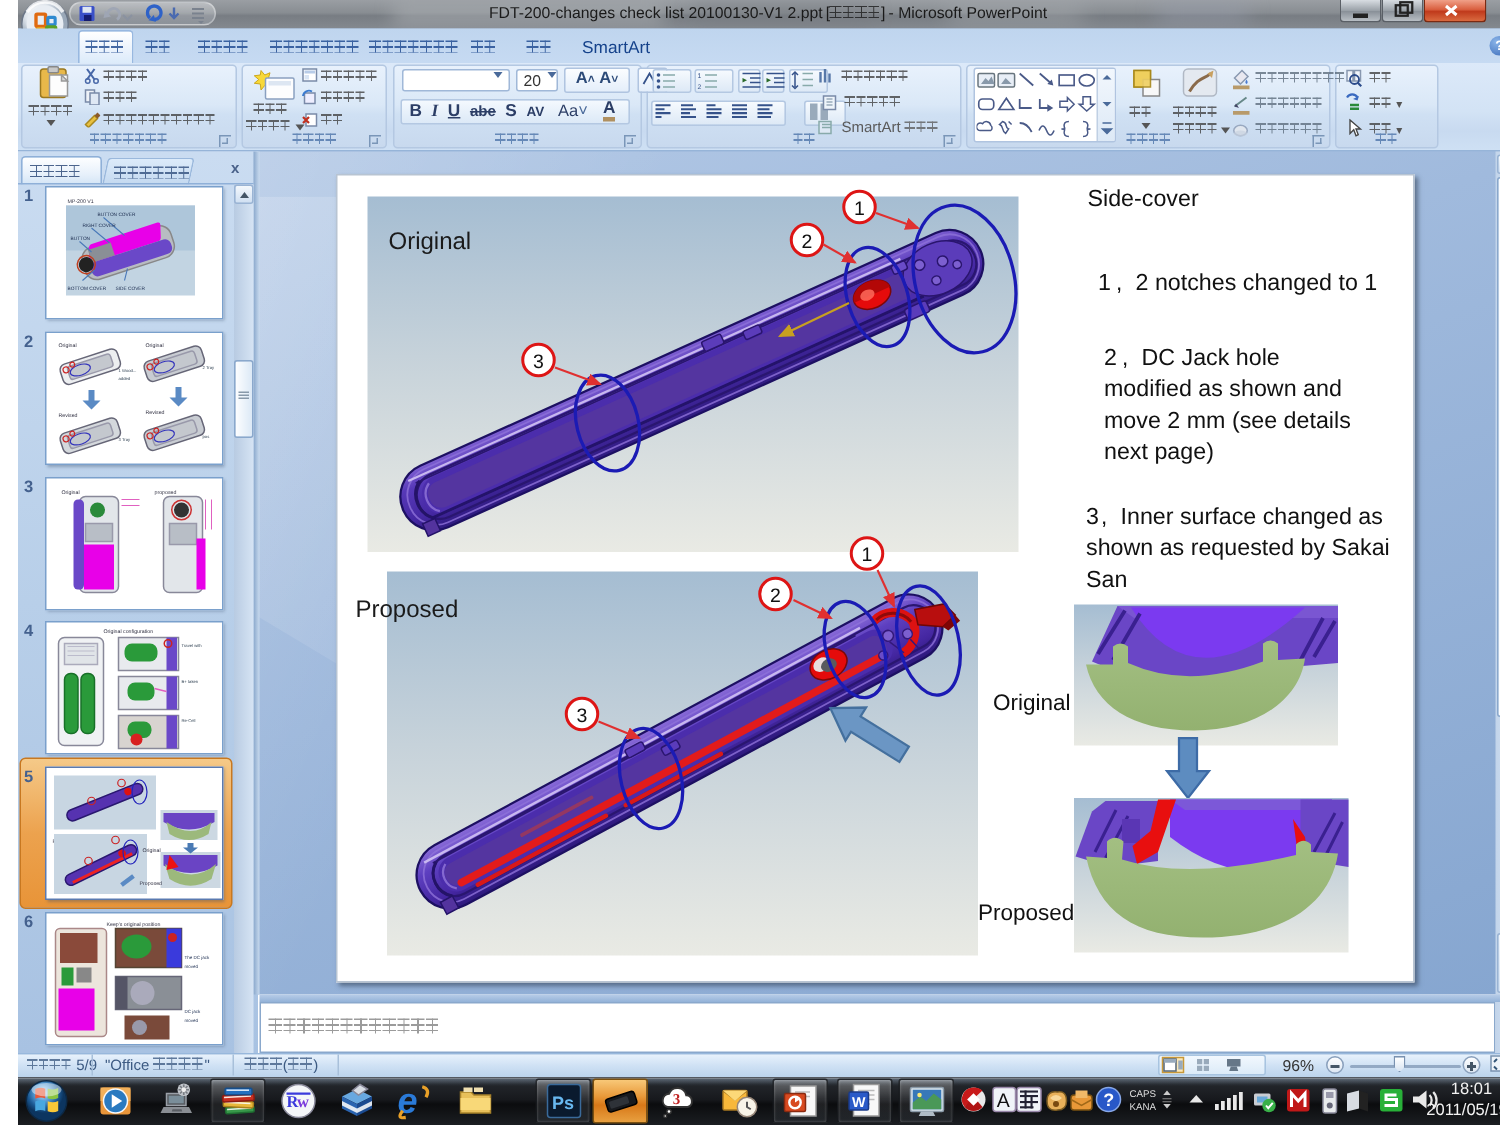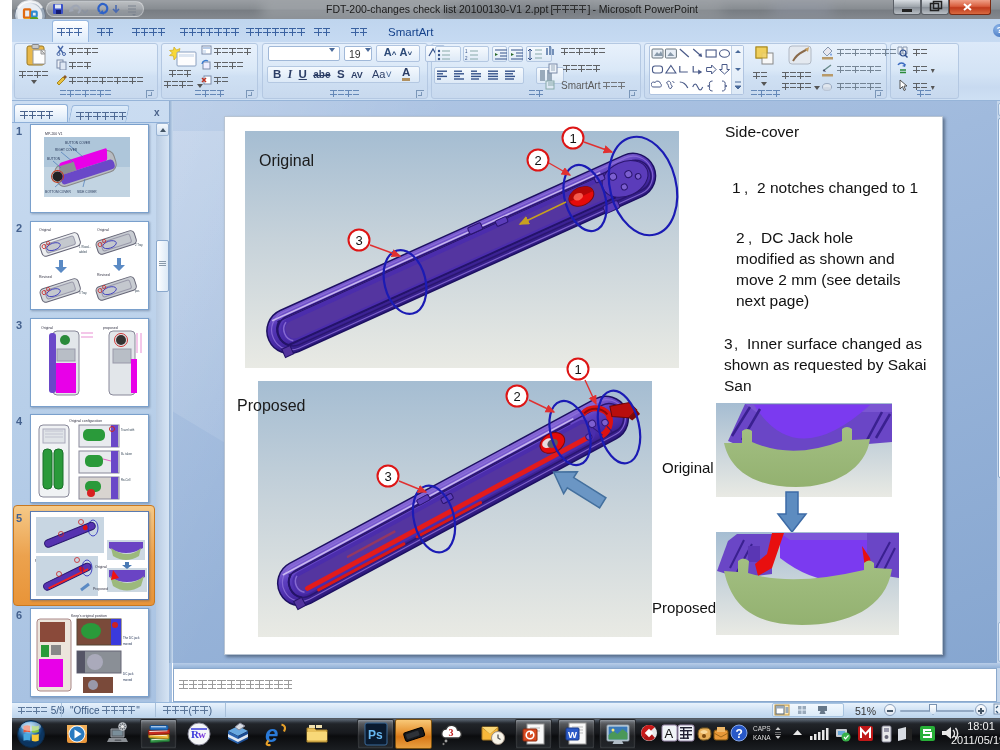--- a/index.html
+++ b/index.html
@@ -144,21 +144,21 @@
       <path d="M1 5 a4 4 0 0 1 6 -3" stroke="#3a7ad0" fill="none" stroke-width="1.3"></path>
     </svg>
 <div class="abs" style="left:202px;top:60px;color:#3e3e3e;font-size:10px"><span class="j s7"><i></i><i></i><i></i><i></i></span></div>
 <svg class="abs" style="left:189px;top:74px" width="11" height="11" viewBox="0 0 11 11">
       <rect x="3" y="2" width="7" height="8" fill="#fff" stroke="#7a8aa8"></rect>
       <path d="M1 4 l4 4 m0 -4 l-4 4" stroke="#c03020" stroke-width="1.5"></path>
     </svg>
 <div class="abs" style="left:202px;top:75px;color:#3e3e3e;font-size:10px"><span class="j s7"><i></i><i></i></span></div>
 <div class="abs" style="left:256px;top:46px;width:72px;height:15px;background:#fff;border:1px solid #a0b8d8;border-radius:2px"></div>
 <div class="abs" style="left:317px;top:48px;width:0;height:0;border-left:3.5px solid transparent;border-right:3.5px solid transparent;border-top:4.5px solid #4a6a9a"></div>
-<div class="abs" style="left:332px;top:46px;width:28px;height:15px;background:#fff;border:1px solid #a0b8d8;border-radius:2px;font-size:10.5px;color:#333;padding:1px 0 0 4px">19</div>
+<div class="abs" style="left:332px;top:46px;width:28px;height:15px;background:#fff;border:1px solid #a0b8d8;border-radius:2px;font-size:10.5px;color:#333;padding:1px 0 0 4px">20</div>
 <div class="abs" style="left:353px;top:48px;width:0;height:0;border-left:3.5px solid transparent;border-right:3.5px solid transparent;border-top:4.5px solid #4a6a9a"></div>
 <div class="abs" style="left:364px;top:45px;width:44px;height:17px;background:linear-gradient(180deg,#fbfdff,#e4eefa);border:1px solid #b0c4e0;border-radius:2px;color:#2c4a78;font-size:11px;font-weight:bold;text-align:center">A<span style="font-size:8px">˄</span>&nbsp;A<span style="font-size:8px">˅</span></div>
 <div class="abs" style="left:413px;top:45px;width:20px;height:17px;background:linear-gradient(180deg,#fbfdff,#e4eefa);border:1px solid #b0c4e0;border-radius:2px"><svg width="18" height="15" viewBox="0 0 18 15">
         <path d="M3 10 l4 -7 4 7" stroke="#35528a" fill="none" stroke-width="1.2"></path>
         <rect x="10" y="8" width="6" height="4" fill="#e87878" transform="rotate(-15 13 10)"></rect>
       </svg></div>
 <div class="abs" style="left:255px;top:66px;width:153px;height:17px;background:linear-gradient(180deg,#f4f9fe,#dce9f7);border:1px solid #b4c8e2;border-radius:2px"></div>
 <div class="abs" style="left:261px;top:68px;font-size:11.5px;color:#2c3e66;font-weight:bold">B&nbsp;&nbsp;<i style="font-family:'Liberation Serif',serif">I</i>&nbsp;&nbsp;<u>U</u>&nbsp;&nbsp;<s style="font-size:10px">abe</s>&nbsp;&nbsp;S&nbsp;&nbsp;<span style="font-size:9px">AV<br></span></div>
 <div class="abs" style="left:360px;top:68px;font-size:11px;color:#2c3e66">Aa<span style="color:#4a6a9a">˅</span></div>
 <div class="abs" style="left:390px;top:67px;font-size:11.5px;color:#2c3e66;font-weight:bold;border-bottom:3px solid #b09060;line-height:11px">A</div>
@@ -793,21 +793,21 @@
         <rect x="0" y="0" width="3.5" height="3.5" fill="#9ab"></rect>
         <rect x="4.5" y="0" width="3.5" height="3.5" fill="#9ab"></rect>
         <rect x="0" y="4.5" width="3.5" height="3.5" fill="#9ab"></rect>
         <rect x="4.5" y="4.5" width="3.5" height="3.5" fill="#9ab"></rect>
       </g>
 <g transform="translate(44,2)">
         <path d="M0 0 h9 v5 h-9z" fill="#678"></path>
         <path d="M2.5 5 h4 l1 3 h-6z" fill="#678"></path>
       </g>
 </svg>
-<div class="abs" style="left:843px;top:705px;color:#333;font-size:10.5px">51%</div>
+<div class="abs" style="left:843px;top:705px;color:#333;font-size:10.5px">96%</div>
 <div class="abs" style="left:872px;top:704px;width:12px;height:12px;border-radius:6px;background:linear-gradient(180deg,#fdfdfe,#dce6f2);border:1px solid #8aa0bc">
       <div style="margin:5px 2px;width:6px;height:1.5px;background:#456"></div>
     </div>
 <div class="abs" style="left:888px;top:709.5px;width:74px;height:2px;background:#93a9c4;border-radius:1px"></div>
 <div class="abs" style="left:917px;top:704px;width:8px;height:11px;background:linear-gradient(180deg,#fff,#d8e4f2);border:1px solid #7a92b0;clip-path:polygon(0 0,100% 0,100% 60%,50% 100%,0 60%)"></div>
 <div class="abs" style="left:963px;top:704px;width:12px;height:12px;border-radius:6px;background:linear-gradient(180deg,#fdfdfe,#dce6f2);border:1px solid #8aa0bc">
       <div style="position:absolute;left:2px;top:5px;width:6px;height:1.5px;background:#456"></div>
       <div style="position:absolute;left:4.2px;top:2.8px;width:1.5px;height:6px;background:#456"></div>
     </div>
 <svg class="abs" style="left:981px;top:703px" width="14" height="13" viewBox="0 0 14 13">

